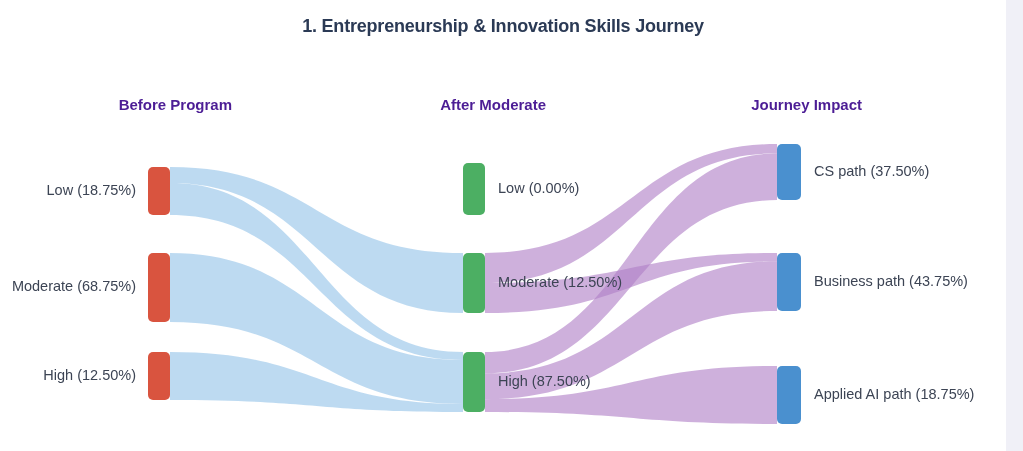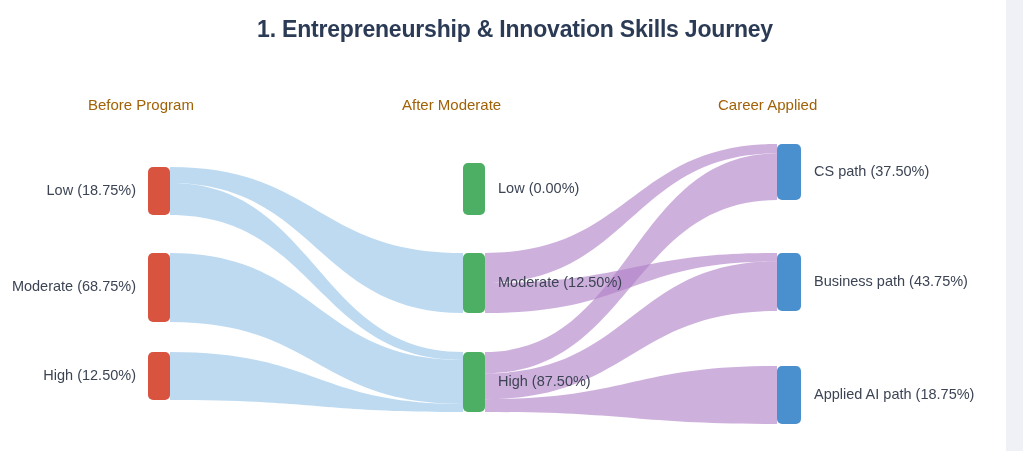--- a/index.html
+++ b/index.html
@@ -18,33 +18,32 @@
     position: absolute;
     left: 0; top: 0;
     width: 1006px; height: 451px;
     background: #ffffff;
   }
   #chart-title {
     position: absolute;
     left: 0; top: 16px;
     width: 1006px;
     text-align: center;
-    font-size: 23px;
+    font-size: 18px;
     font-weight: bold;
     color: #2b3a55;
     letter-spacing: -0.2px;
-    padding-left: 12px;
   }
   .col-header {
     position: absolute;
     top: 96px;
     font-size: 15px;
-    font-weight: normal;
-    color: #a16207;
-    text-align: left;
+    font-weight: bold;
+    color: #4c1d95;
+    text-align: right;
     white-space: nowrap;
   }
   #hdr-before { left: 88px; width: 144px; }
   #hdr-after  { left: 402px; width: 144px; }
   #hdr-career { left: 718px; width: 144px; }
 
   #sankey-svg {
     position: absolute;
     left: 0; top: 0;
     width: 1006px; height: 451px;
@@ -60,21 +59,21 @@
 </head>
 <body>
 
 <div id="canvas">
   <div id="content-area">
 
     <div id="chart-title">1. Entrepreneurship &amp; Innovation Skills Journey</div>
 
     <div class="col-header" id="hdr-before">Before Program</div>
     <div class="col-header" id="hdr-after">After Moderate</div>
-    <div class="col-header" id="hdr-career">Career Applied</div>
+    <div class="col-header" id="hdr-career">Journey Impact</div>
 
     <svg id="sankey-svg" viewBox="0 0 1006 451">
       <g id="links-layer">
           <path d="M 170 167 C 316.5 167 316.5 253 463 253 L 463 313 C 316.5 313 316.5 183 170 183 Z" fill="#95c3e8" fill-opacity="0.62" stroke="none"></path>
           <path d="M 170 183 C 316.5 183 316.5 352 463 352 L 463 360 C 316.5 360 316.5 215 170 215 Z" fill="#95c3e8" fill-opacity="0.62" stroke="none"></path>
           <path d="M 170 253 C 316.5 253 316.5 360 463 360 L 463 404 C 316.5 404 316.5 322 170 322 Z" fill="#95c3e8" fill-opacity="0.62" stroke="none"></path>
           <path d="M 170 352 C 316.5 352 316.5 404 463 404 L 463 412 C 316.5 412 316.5 400 170 400 Z" fill="#95c3e8" fill-opacity="0.62" stroke="none"></path>
           <path d="M 485 253 C 631 253 631 144 777 144 L 777 153.33333333333334 C 631 153.33333333333334 631 283 485 283 Z" fill="#b07fc7" fill-opacity="0.62" stroke="none"></path>
           <path d="M 485 283 C 631 283 631 253 777 253 L 777 261.2857142857143 C 631 261.2857142857143 631 313 485 313 Z" fill="#b07fc7" fill-opacity="0.62" stroke="none"></path>
           <path d="M 485 352 C 631 352 631 153.33333333333334 777 153.33333333333334 L 777 200 C 631 200 631 373.42857142857144 485 373.42857142857144 Z" fill="#b07fc7" fill-opacity="0.62" stroke="none"></path>

